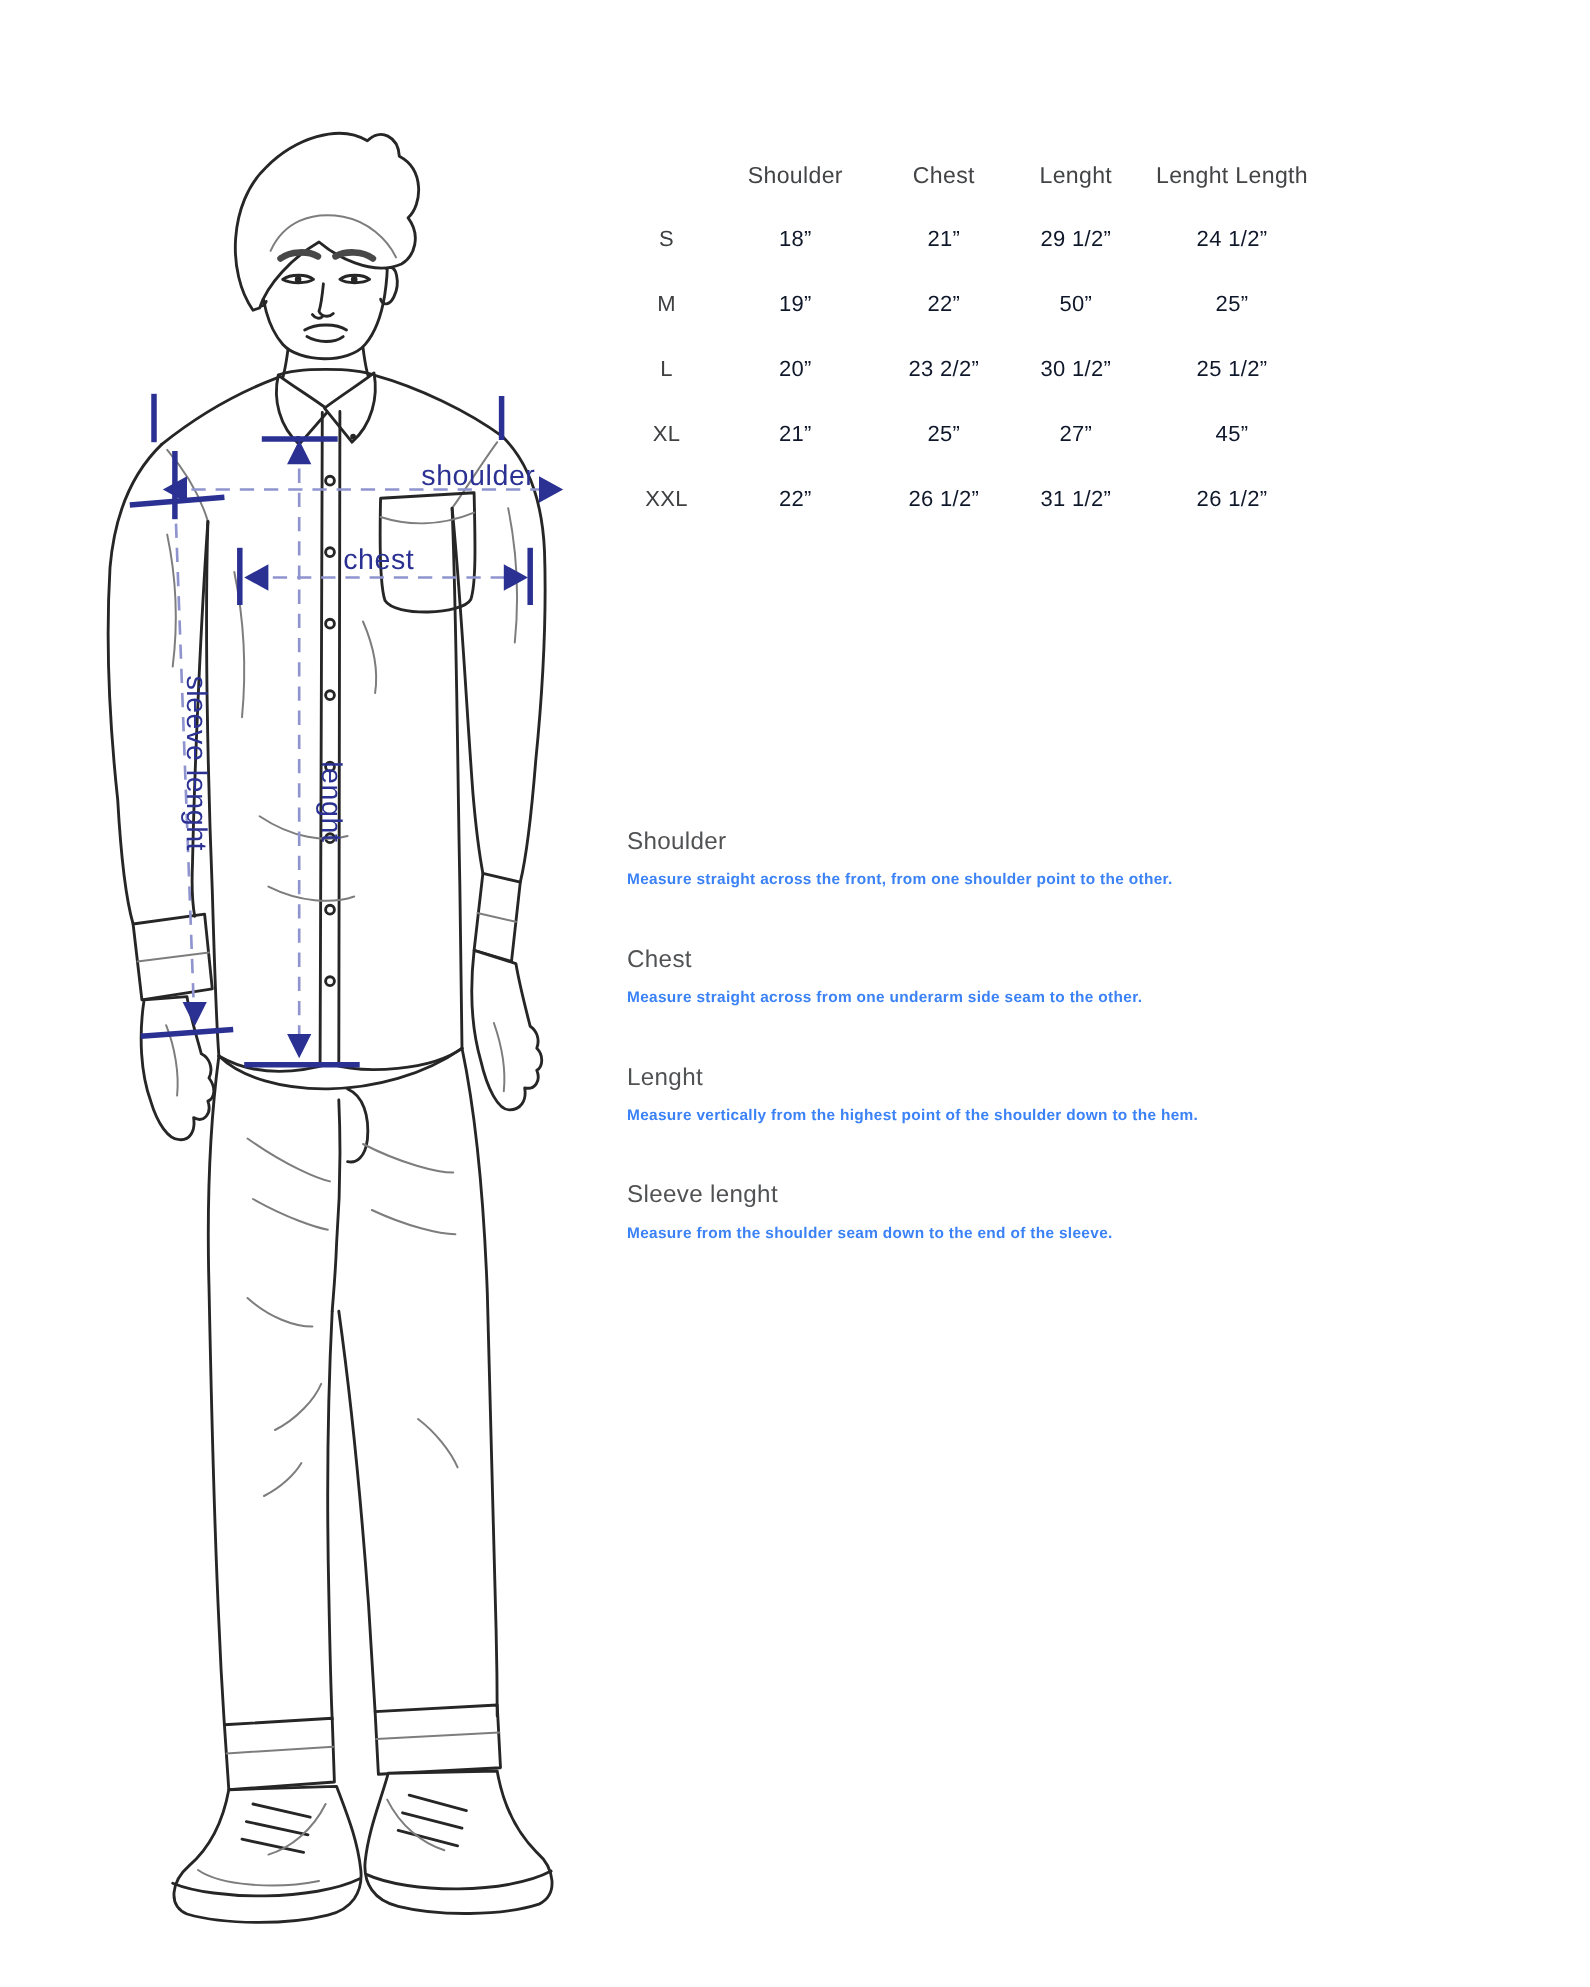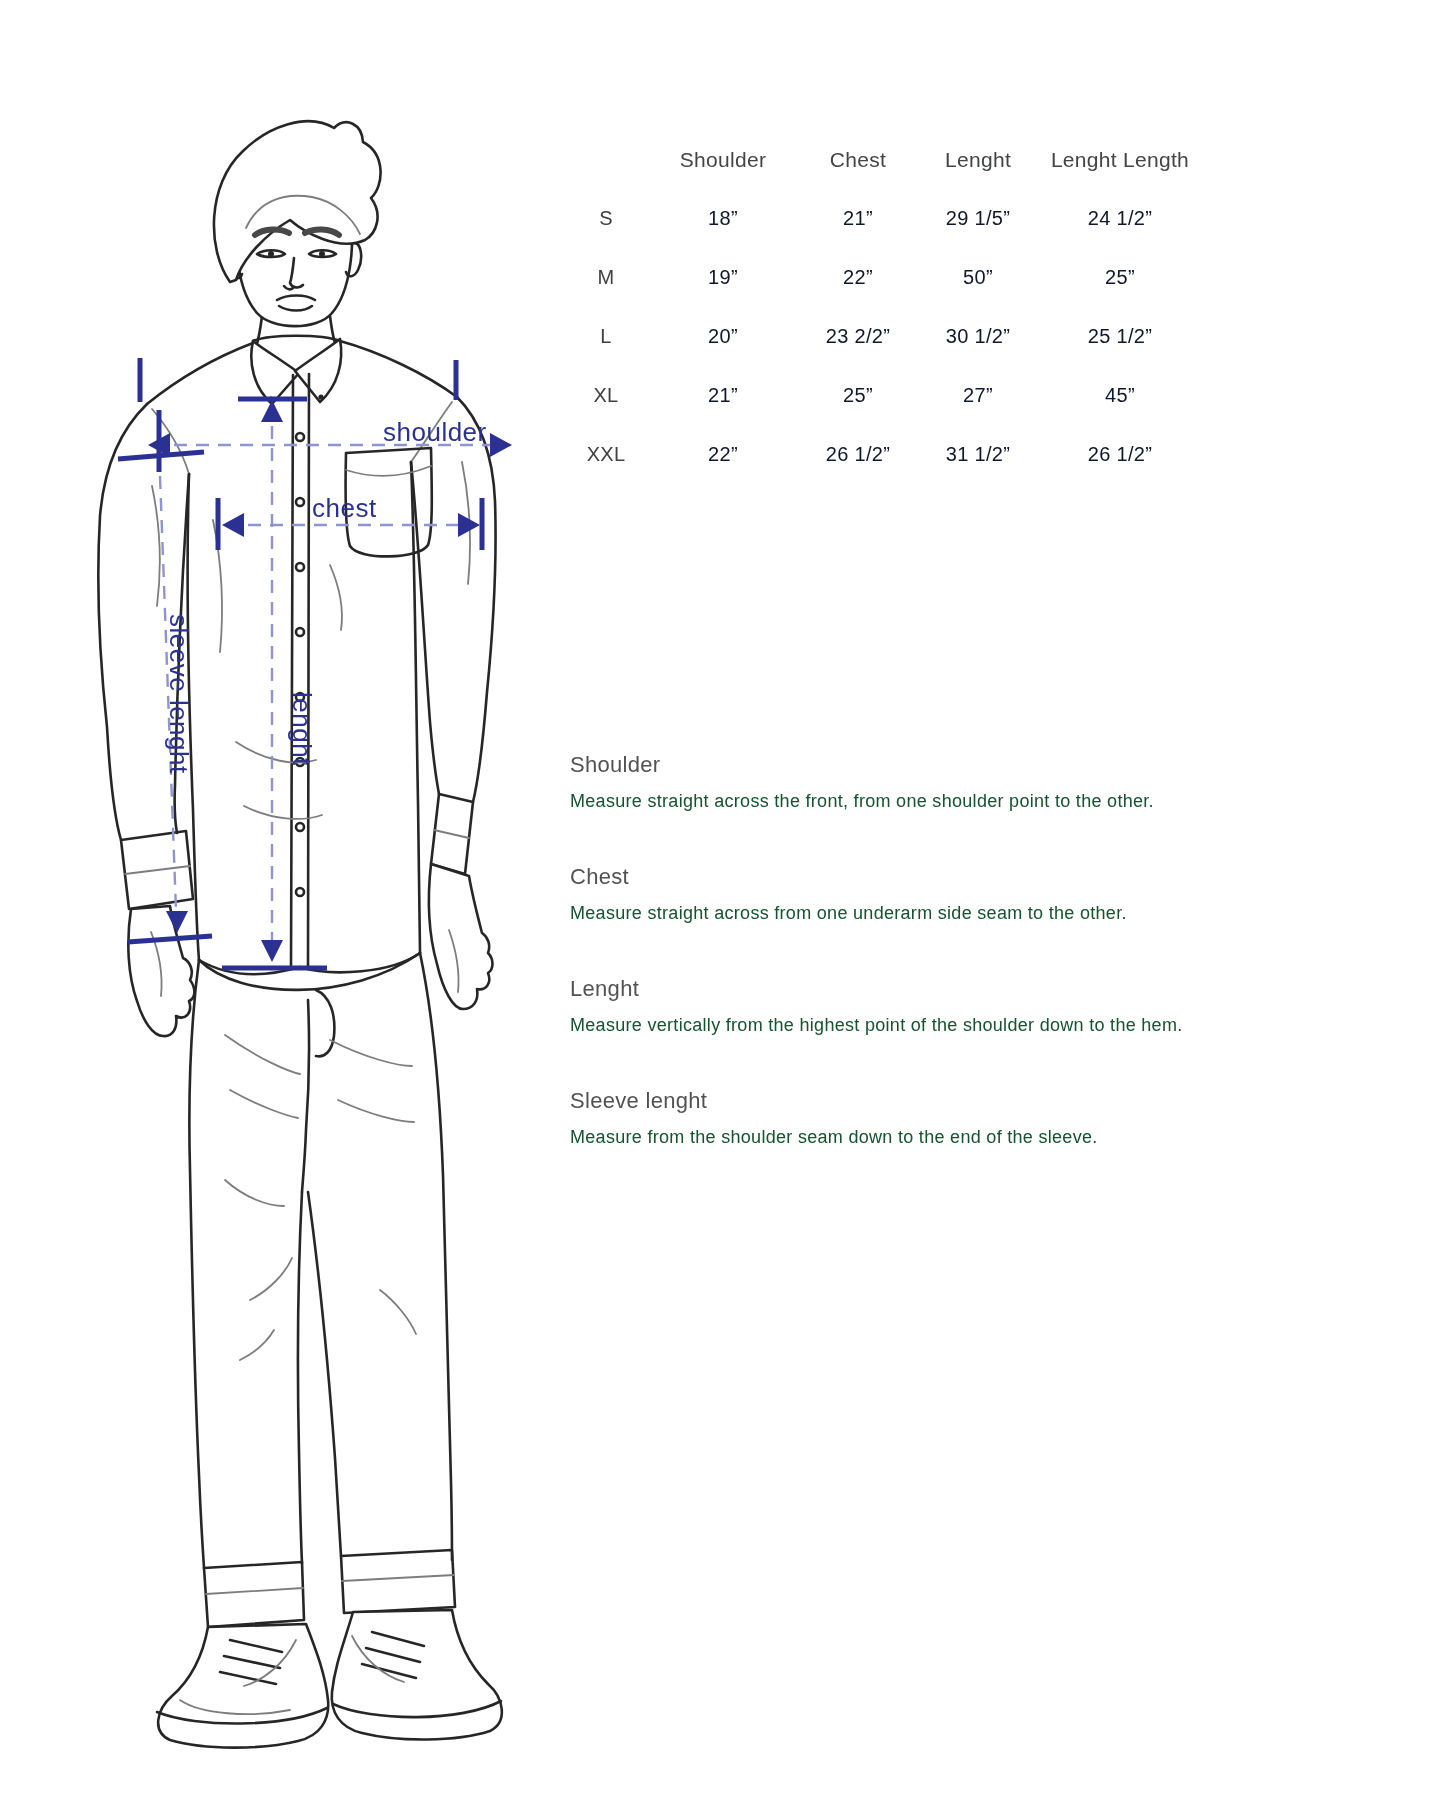--- a/index.html
+++ b/index.html
@@ -23,21 +23,21 @@
     position:absolute;left:568px;top:130px;
     display:grid;grid-template-columns:76px 158px 112px 128px 156px;
     grid-auto-rows:59px;align-items:center;
   }
   .size-table .td{text-align:center;font-size:20px;color:#0f172a;letter-spacing:.3px;}
   .size-table .th{font-size:21px;color:#434446;}
   .size-table .size-cell{color:#3f4042;}
   
   .descriptions{position:absolute;left:570px;top:752px;width:648px;}
   .desc-block h3{margin:0 0 13px 0;font-size:22px;font-weight:400;color:#515254;letter-spacing:.3px;}
-  .desc-block p{margin:0 0 52px 0;font-size:18px;font-weight:400;color:#14532d;letter-spacing:.3px;}
+  .desc-block p{margin:0 0 52px 0;font-size:14px;font-weight:700;color:#3b82f6;letter-spacing:.3px;}
 </style>
 </head>
 <body>
 
 <div class="page">
 
   <svg class="figure-svg" width="540" height="1806" viewBox="0 0 540 1806">
 
     <g class="ink">
 
@@ -181,21 +181,21 @@
   <div class="size-table">
     <div class="td"></div>
     <div class="td th">Shoulder</div>
     <div class="td th">Chest</div>
     <div class="td th">Lenght</div>
     <div class="td th">Lenght Length</div>
 
     <div class="td size-cell">S</div>
     <div class="td">18”</div>
     <div class="td">21”</div>
-    <div class="td">29 1/5”</div>
+    <div class="td">29 1/2”</div>
     <div class="td">24 1/2”</div>
 
     <div class="td size-cell">M</div>
     <div class="td">19”</div>
     <div class="td">22”</div>
     <div class="td">50”</div>
     <div class="td">25”</div>
 
     <div class="td size-cell">L</div>
     <div class="td">20”</div>

